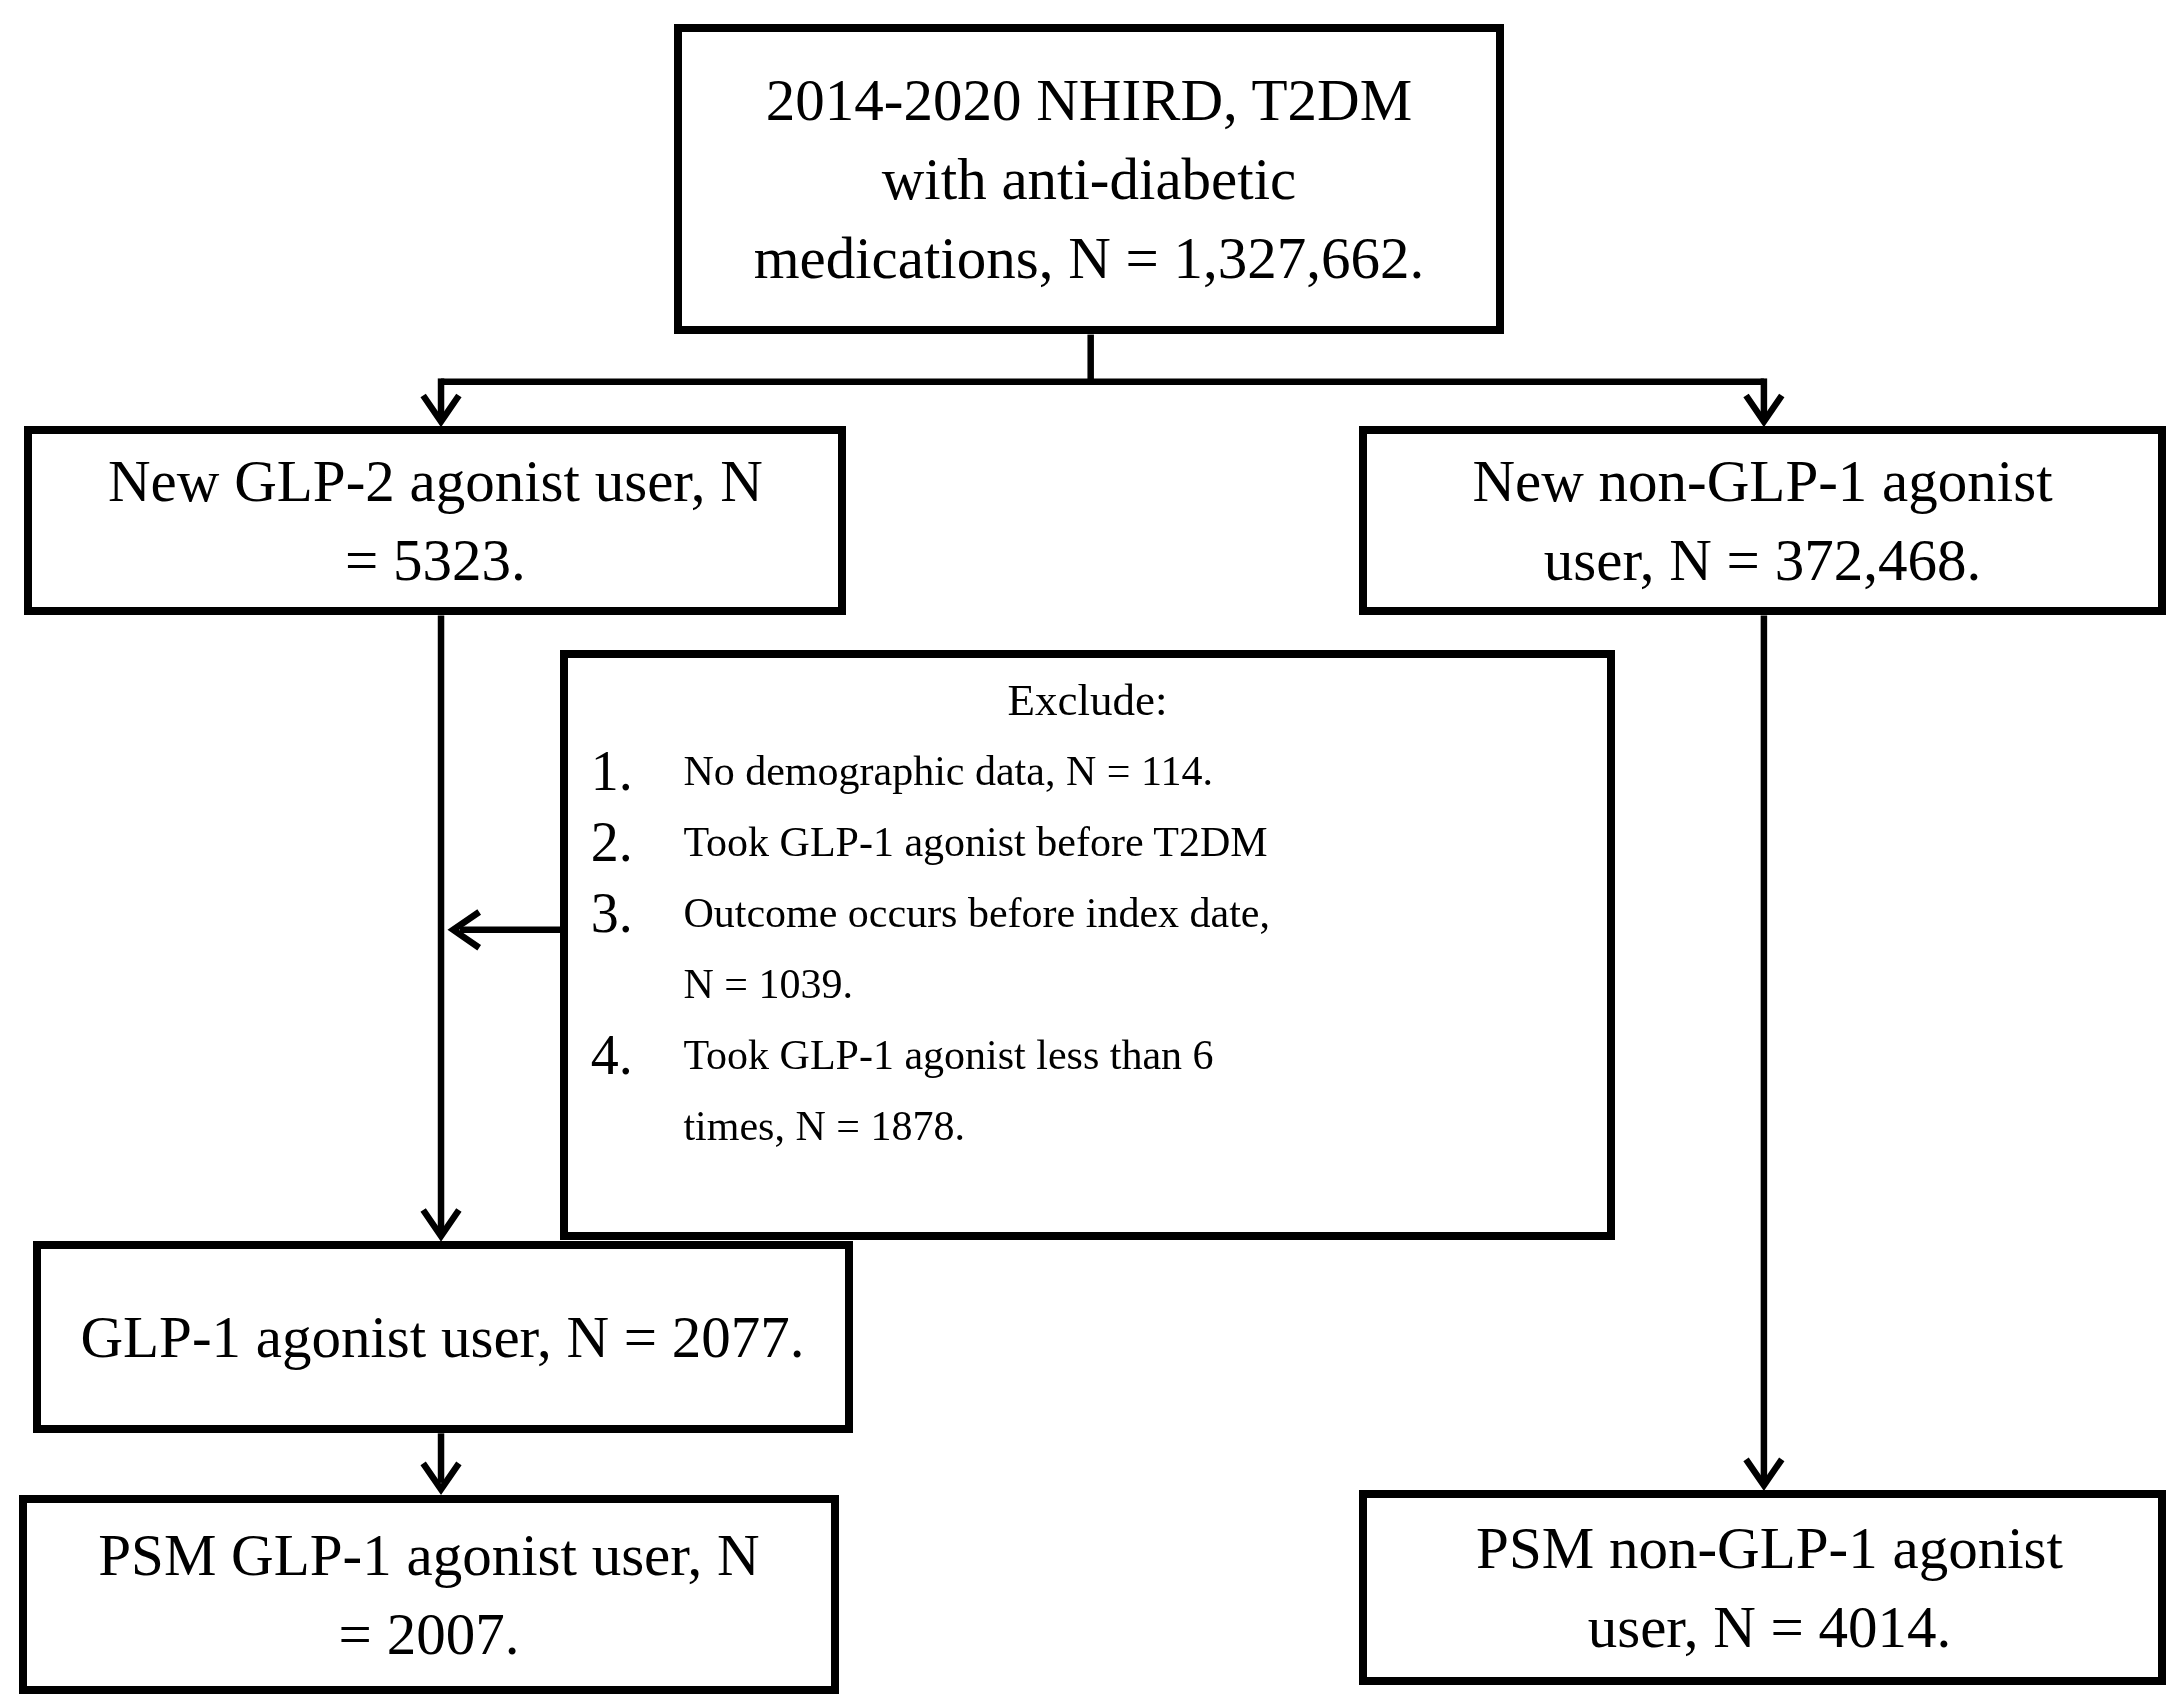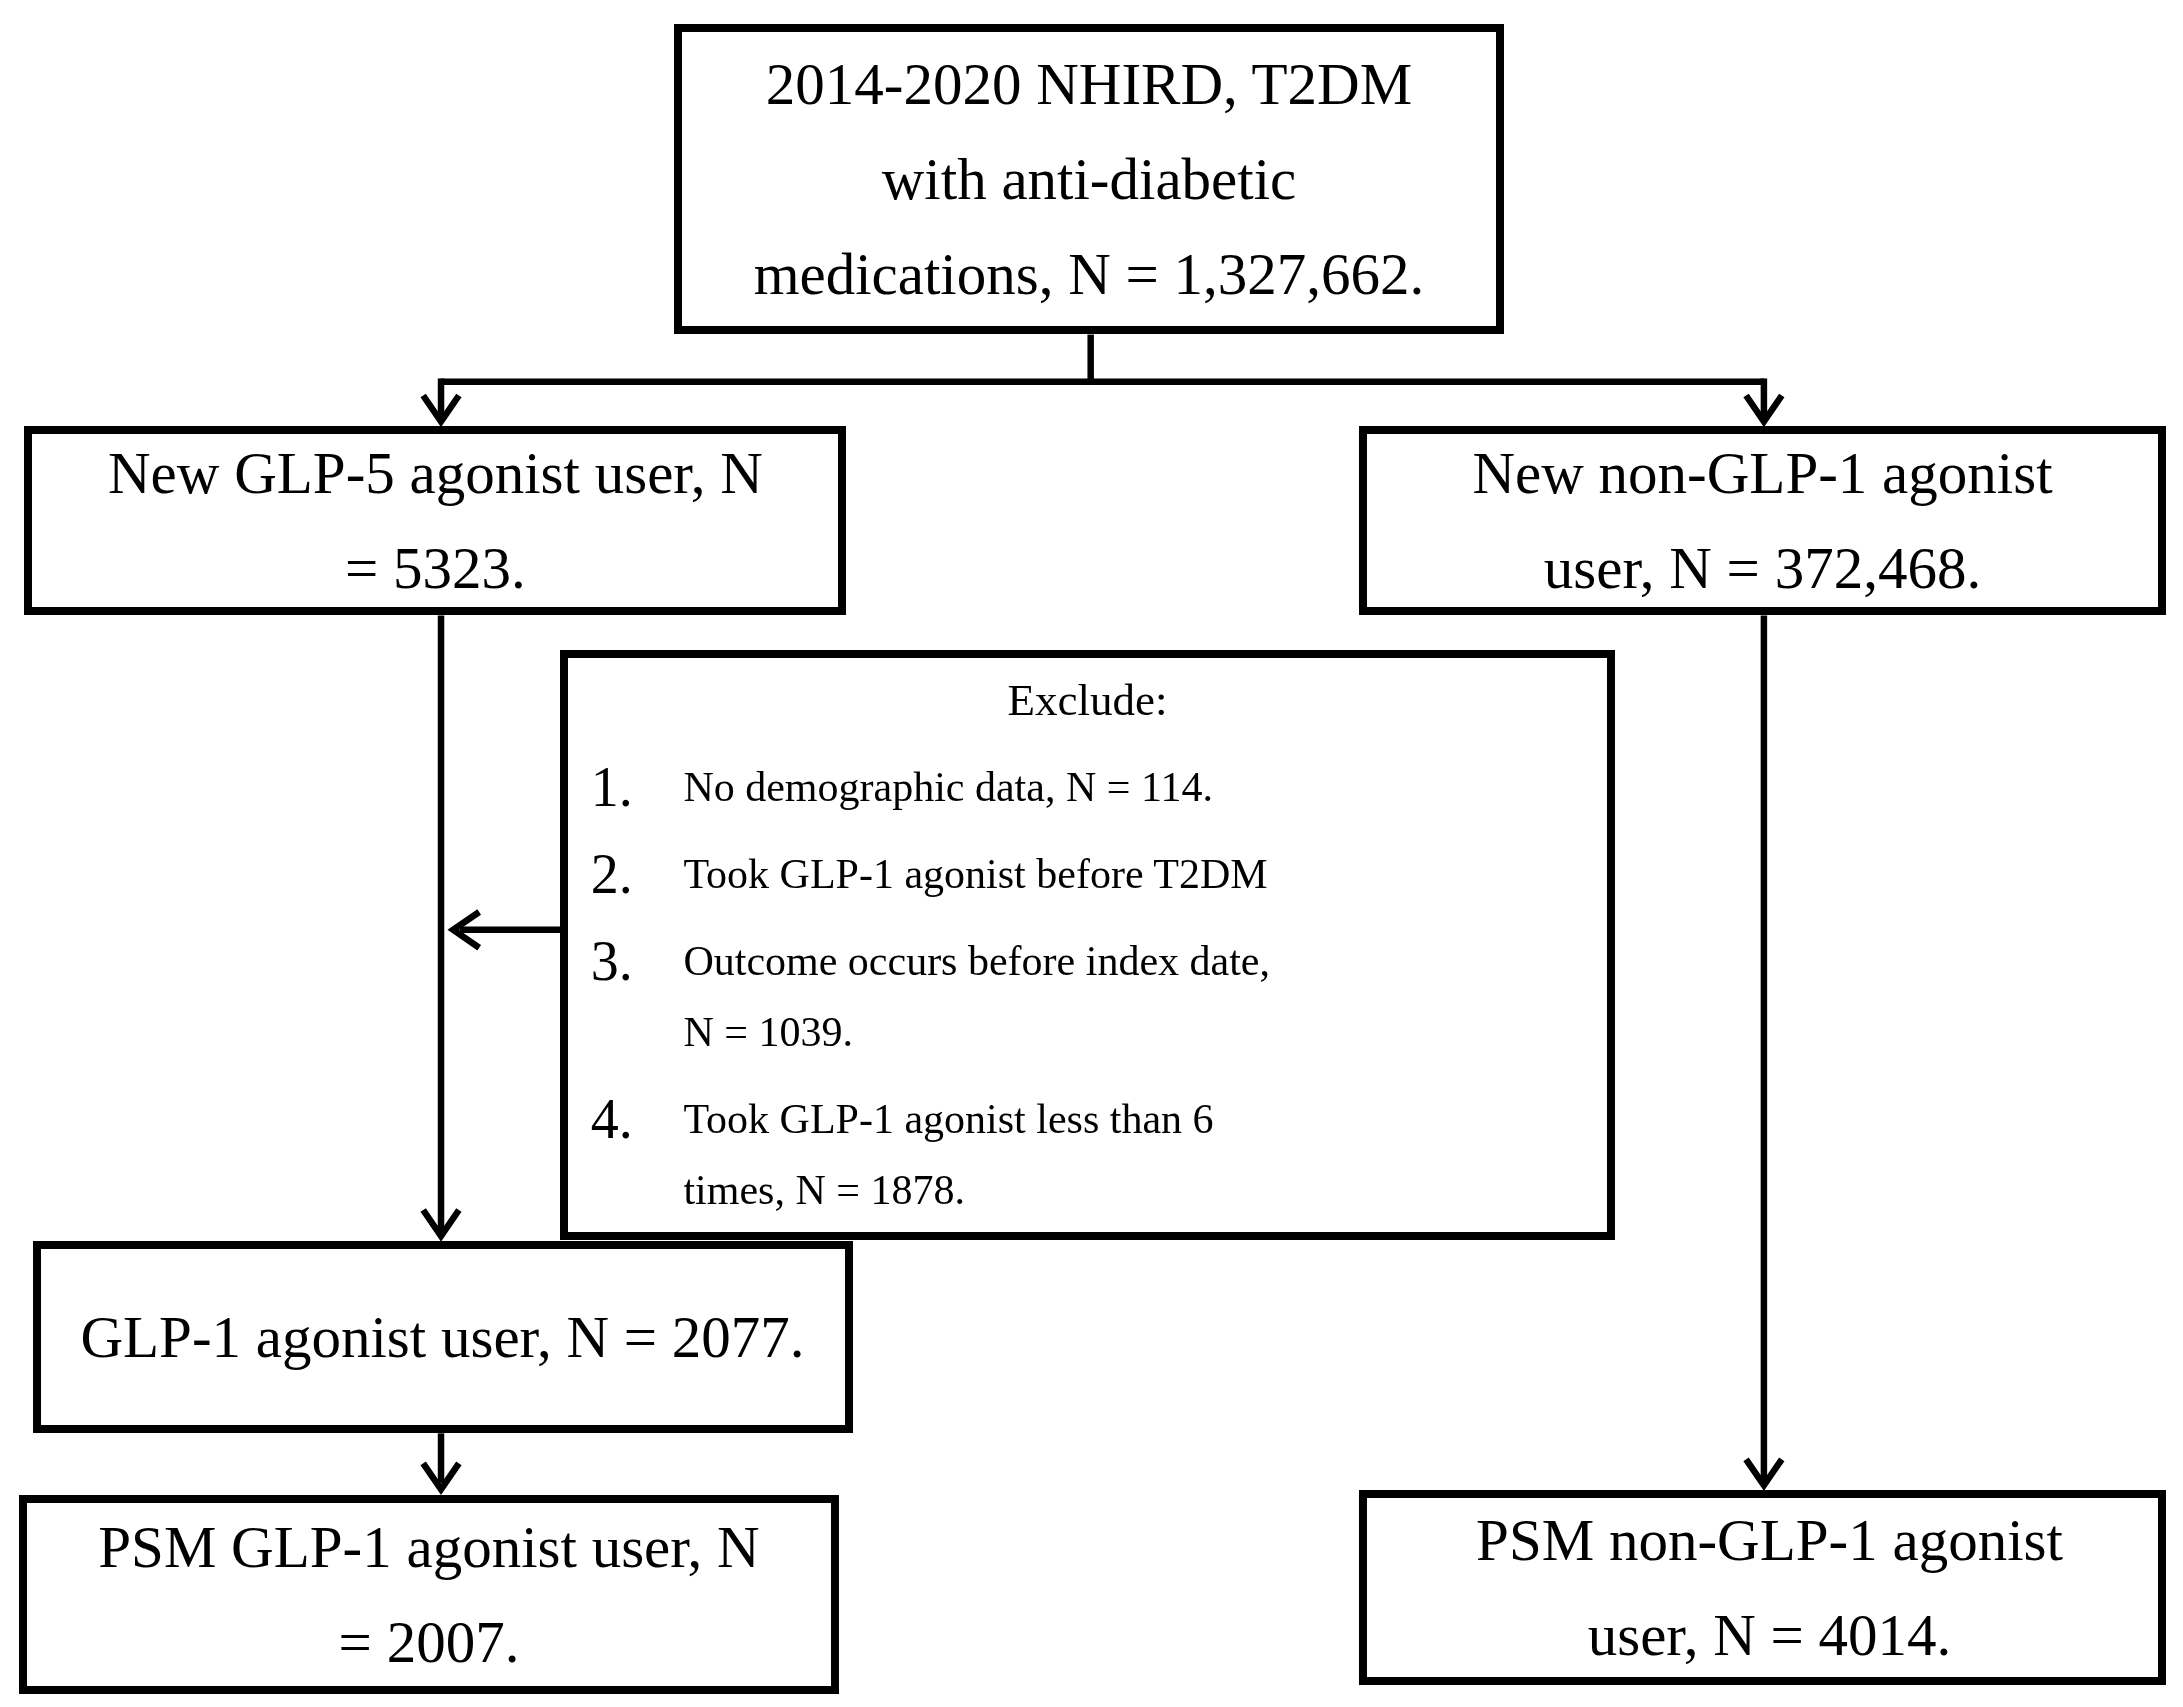--- a/index.html
+++ b/index.html
@@ -25,21 +25,20 @@
   .box {
     position: absolute;
     box-sizing: border-box;
     border: 8.1px solid #000000;
     background: #ffffff;
     display: flex;
     flex-direction: column;
     justify-content: center;
     align-items: center;
     text-align: center;
-    gap: 16px;
   }
   .box .line {
     font-size: 59px;
     line-height: 79px;
     white-space: nowrap;
   }
   #box-source        { left: 674px;  top: 24.4px;   width: 830px; height: 310px; }
   #box-new-glp1      { left: 24.4px;   top: 426px;  width: 822px; height: 189px; }
   #box-new-non-glp1  { left: 1359px; top: 426px;  width: 807px;  height: 189px; }
   #box-glp1-user     { left: 32.5px;   top: 1241px; width: 820px; height: 192px; }
@@ -110,21 +109,21 @@
     </g>
   </svg>
 
   <div class="box" id="box-source">
     <div class="line">2014-2020 NHIRD, T2DM</div>
     <div class="line">with anti-diabetic</div>
     <div class="line">medications, N = 1,327,662.</div>
   </div>
 
   <div class="box" id="box-new-glp1">
-    <div class="line">New GLP-5 agonist user, N</div>
+    <div class="line">New GLP-2 agonist user, N</div>
     <div class="line">= 5323.</div>
   </div>
 
   <div class="box" id="box-new-non-glp1">
     <div class="line">New non-GLP-1 agonist</div>
     <div class="line">user, N = 372,468.</div>
   </div>
 
   <div class="box" id="box-exclude">
     <div class="exclude-title">Exclude:</div>

